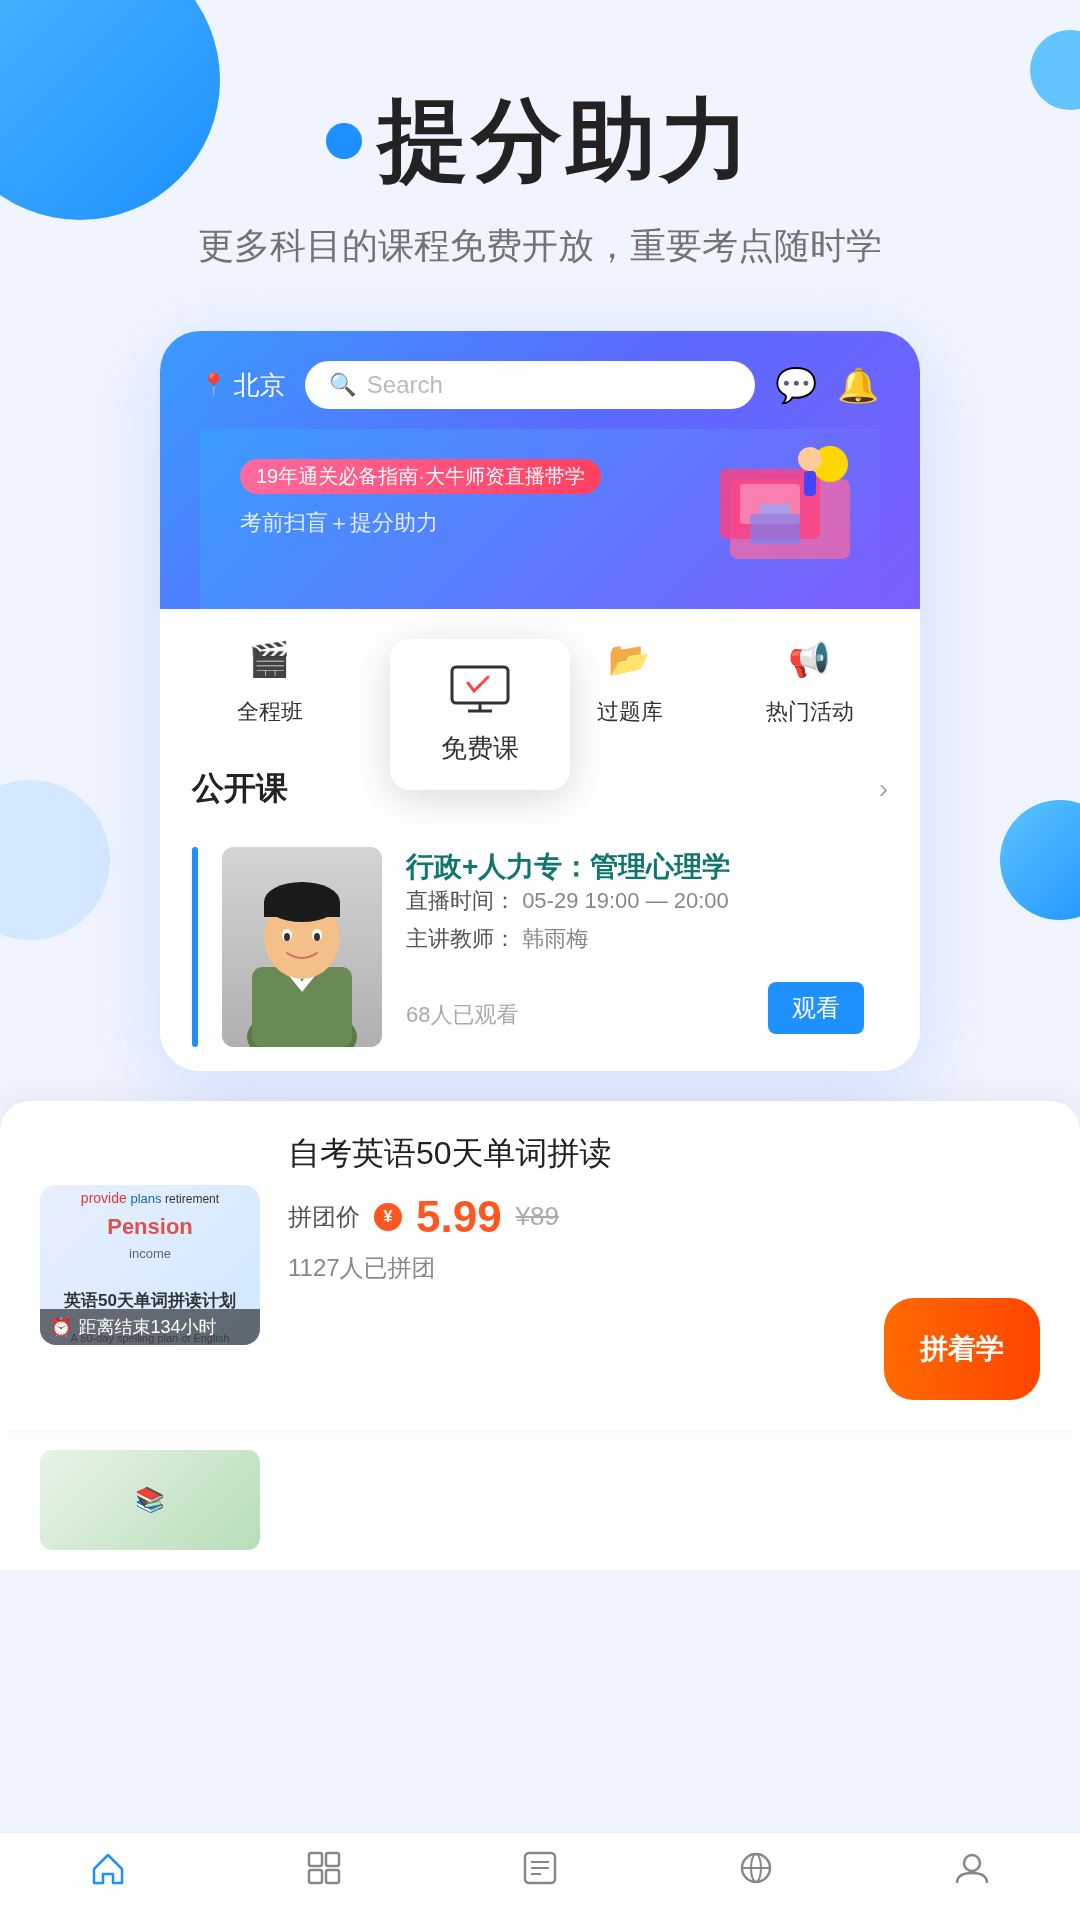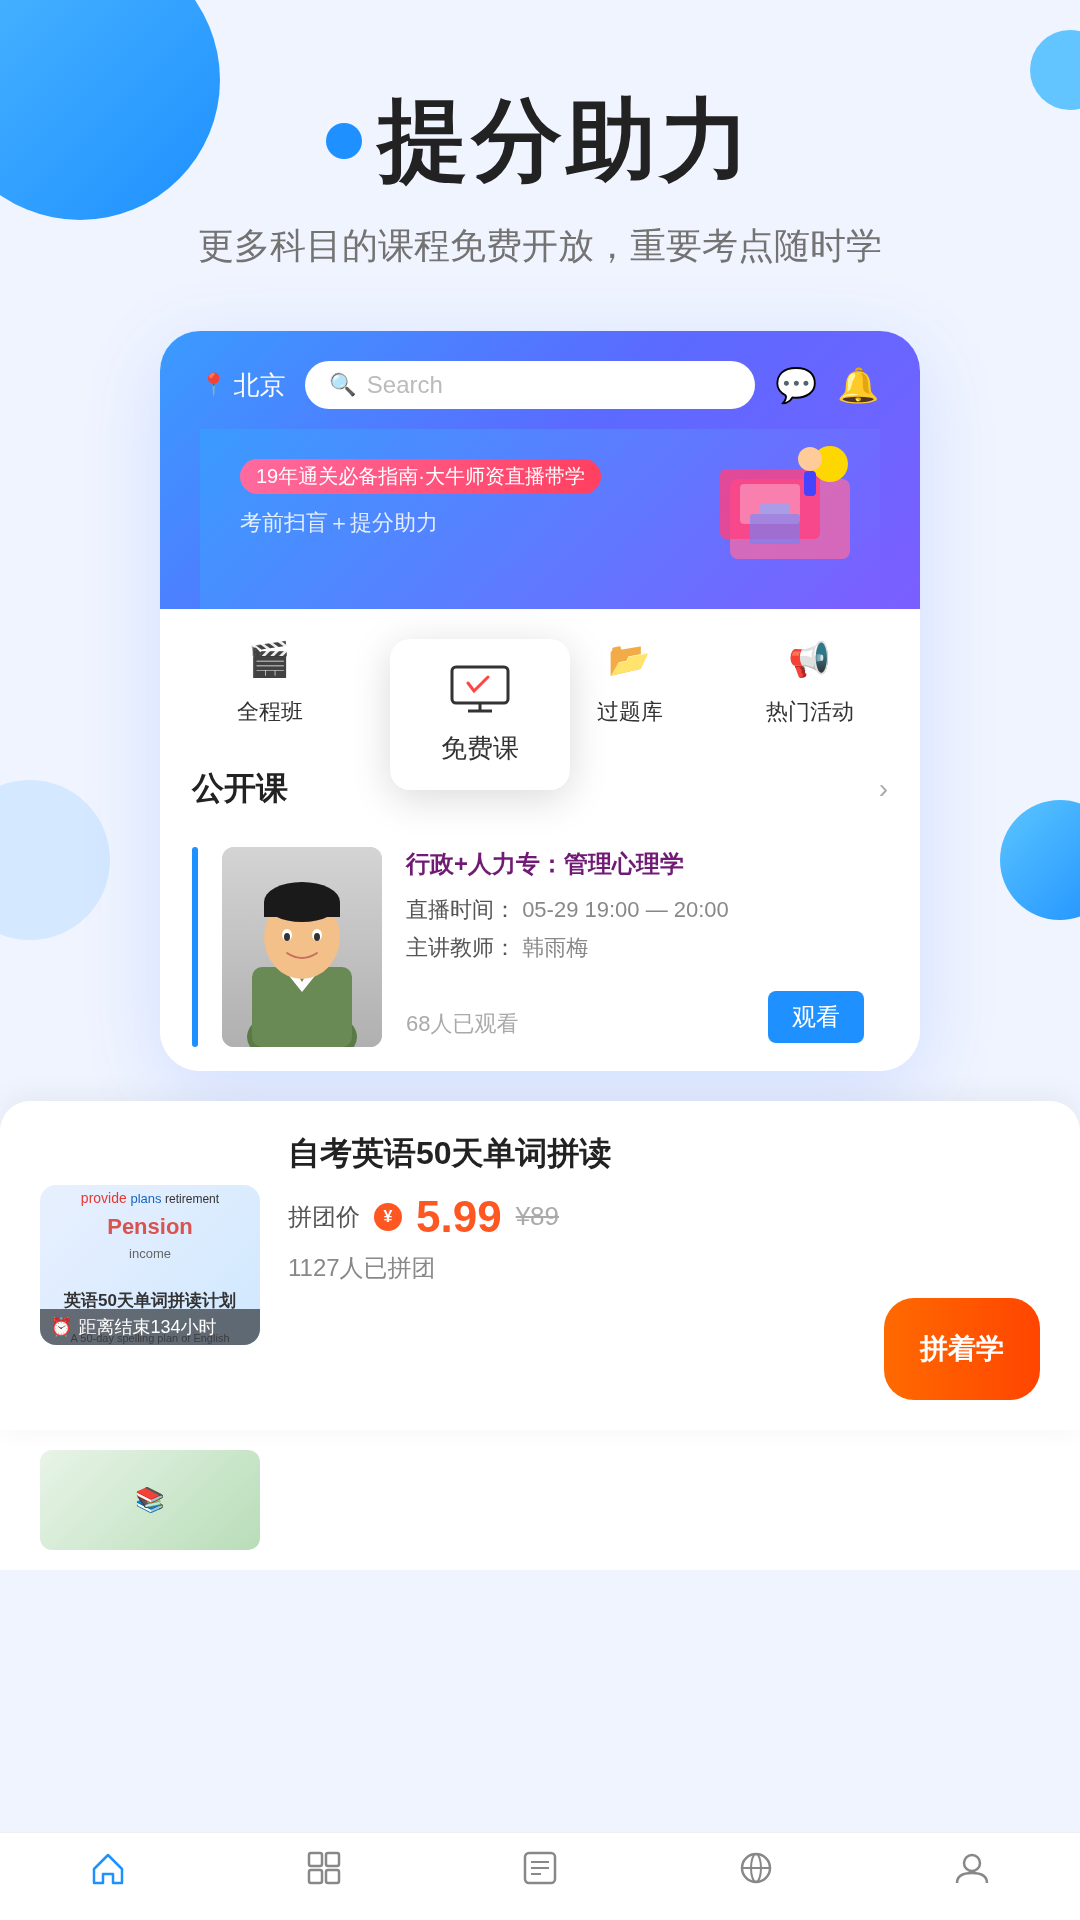--- a/index.html
+++ b/index.html
@@ -269,24 +269,23 @@
       border-radius: 12px;
       background: linear-gradient(160deg, #e0e0e0, #bdbdbd);
       flex-shrink: 0;
       overflow: hidden;
       position: relative;
     }
     .course-info {
       flex: 1;
     }
     .course-title {
-      font-size: 24px;
+      font-size: 28px;
       font-weight: 700;
-      color: #701a75;
-      margin-bottom: 14px;
+      color: #0f766e;
       line-height: 1.4;
     }
     .course-meta-row {
       font-size: 22px;
       color: #888;
       margin-bottom: 8px;
     }
     .course-meta-label {
       color: #555;
     }
@@ -360,21 +359,21 @@
       padding: 6px 10px;
       display: flex;
       align-items: center;
       gap: 6px;
     }
     .product-info {
       flex: 1;
     }
     .product-title {
       font-size: 32px;
-      font-weight: 700;
+      font-weight: 400;
       color: #222;
       margin-bottom: 16px;
       line-height: 1.4;
     }
     .price-row {
       display: flex;
       align-items: center;
       gap: 14px;
       margin-bottom: 10px;
     }

